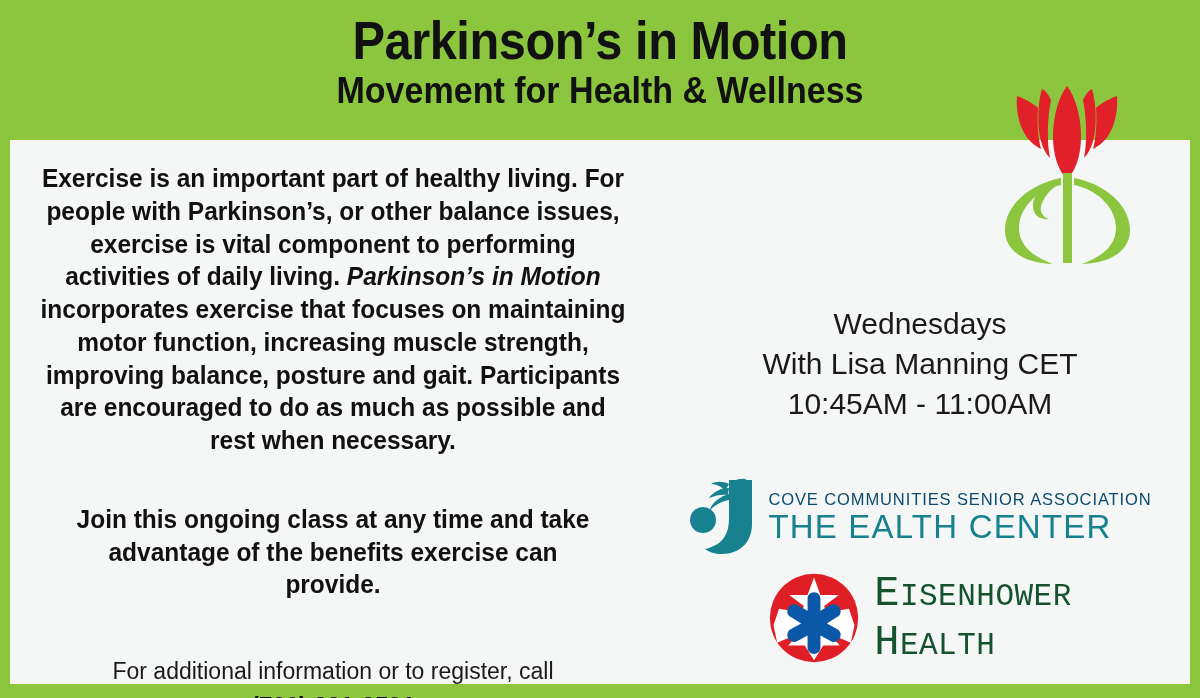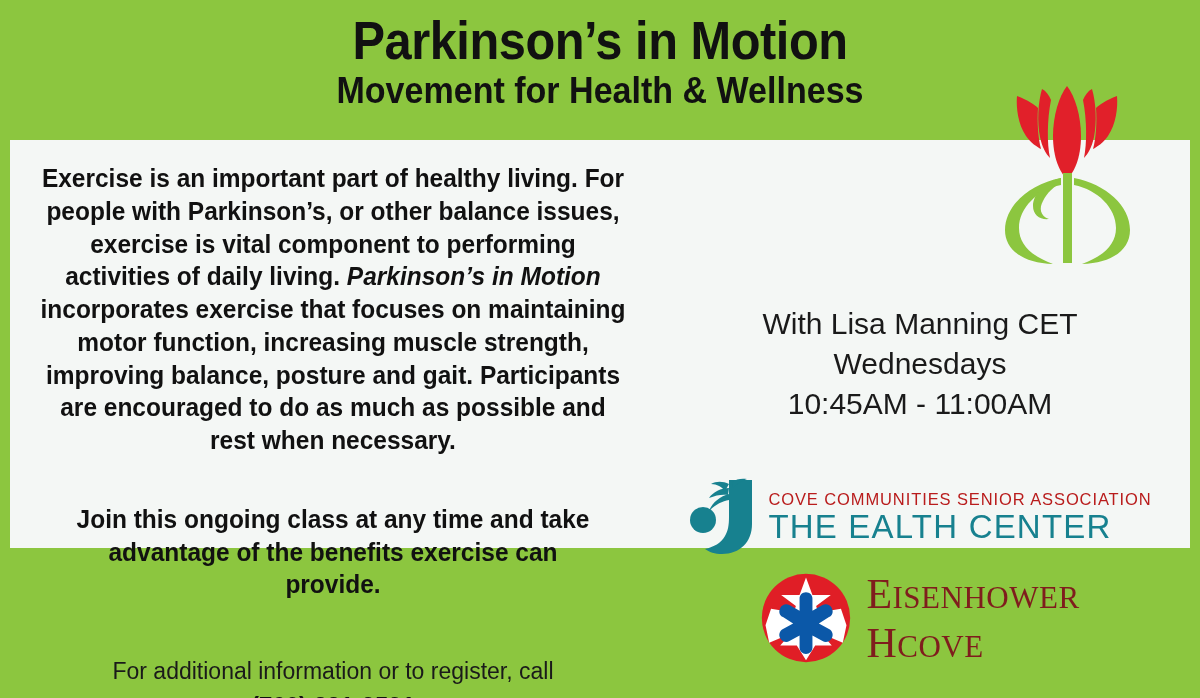--- a/index.html
+++ b/index.html
@@ -57,21 +57,21 @@
     line-height: 1.05;
     margin: 4px 0 0 0;
     transform: scaleX(0.92);
   }
   
   .card {
     position: absolute;
     left: 10px;
     top: 140px;
     width: 1180px;
-    height: 408px;
+    height: 544px;
     background: #F4F7F5;
   }
   
   .left-col {
     position: absolute;
     left: 18px;
     top: 22px;
     width: 610px;
     text-align: center;
   }
@@ -169,21 +169,21 @@
   .joslyn-words {
     display: flex;
     flex-direction: column;
     align-items: flex-start;
     justify-content: center;
   }
   .joslyn-top {
     font-family: "Liberation Sans", sans-serif;
     font-size: 16.5px;
     font-weight: normal;
-    color: #b91c1c;
+    color: #0c4a6e;
     letter-spacing: 0.9px;
     line-height: 1.1;
     white-space: nowrap;
   }
   .joslyn-bottom {
     font-family: "Liberation Sans", sans-serif;
     font-size: 33px;
     font-weight: normal;
     color: #17818F;
     letter-spacing: 1.2px;
@@ -208,22 +208,22 @@
     flex: 0 0 auto;
     margin-right: 14px;
   }
   .eisen-words {
     display: flex;
     flex-direction: column;
     align-items: flex-start;
     justify-content: center;
   }
   .eisen-l1, .eisen-l2 {
-    font-family: Liberation Serif, serif;
-    color: #7f1d1d;
+    font-family: Liberation Mono, monospace;
+    color: #14532d;
     line-height: 1.0;
     white-space: nowrap;
     font-weight: normal;
   }
   .eisen-l1 {
     font-size: 42px;
     letter-spacing: 0.5px;
   }
   .eisen-l2 {
     font-size: 42px;
@@ -281,22 +281,22 @@
 
       <div class="register-block">
         <p class="register-line">For additional information or to register, call</p>
         <p class="phone-line">(760) 831-9591</p>
       </div>
     </div>
 
     <div class="right-col">
 
       <div class="schedule">
+        <p class="schedule-line">Wednesdays</p>
         <p class="schedule-line">With Lisa Manning CET</p>
-        <p class="schedule-line">Wednesdays</p>
         <p class="schedule-line">10:45AM - 11:00AM</p>
       </div>
 
       <div class="joslyn-logo">
         <div class="joslyn-mark">
           <svg viewBox="0 0 72 78" width="72" height="78" xmlns="http://www.w3.org/2000/svg" aria-hidden="true">
             <g fill="#17818F">
 
               <path d="M41 2 L64 2 L64 46 C64 64 52 76 34 76 C27 76 21 74 17 71 C26 69 33 65 37 58 C40 53 41 47 41 39 Z"></path>
 
@@ -328,19 +328,19 @@
               <polygon points="50,96 40,80 22,80 34,66 28,48 50,60 72,48 66,66 78,80 60,80"></polygon>
             </g>
 
             <g fill="#0B58A8">
               <path d="M50 22 C54 22 57 25 57 29 L57 42 L68 36 C71 34 76 35 78 39 C80 43 79 47 75 49 L64 56 L75 62 C79 64 80 69 78 72 C76 76 71 77 68 75 L57 69 L57 82 C57 86 54 89 50 89 C46 89 43 86 43 82 L43 69 L32 75 C29 77 24 76 22 72 C20 69 21 64 25 62 L36 56 L25 49 C21 47 20 43 22 39 C24 35 29 34 32 36 L43 42 L43 29 C43 25 46 22 50 22 Z"></path>
             </g>
           </svg>
         </div>
         <div class="eisen-words">
           <div class="eisen-l1"><span>E</span><span class="sc">ISENHOWER</span></div>
-          <div class="eisen-l2"><span>H</span><span class="sc">COVE</span></div>
+          <div class="eisen-l2"><span>H</span><span class="sc">EALTH</span></div>
         </div>
       </div>
 
     </div>
   </div>
 </div>
 
 </body></html>

